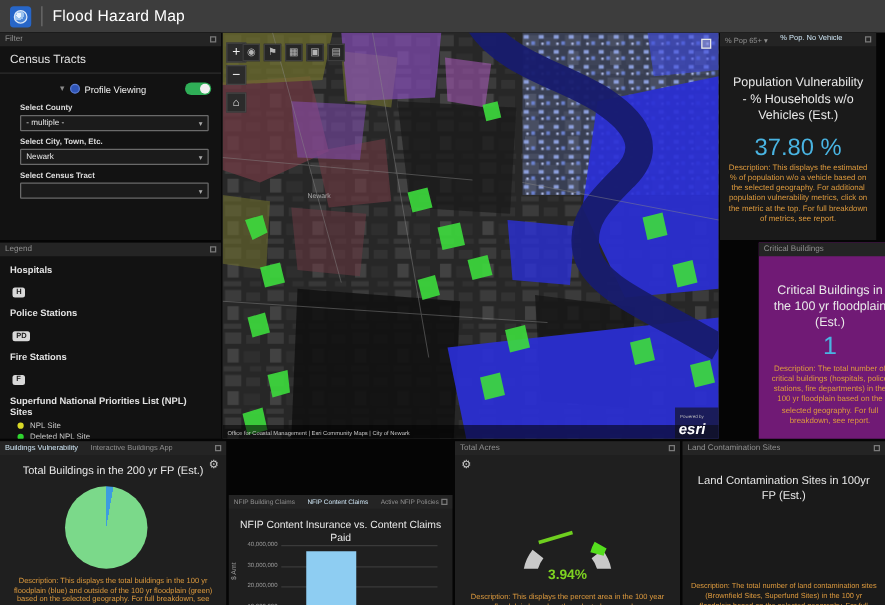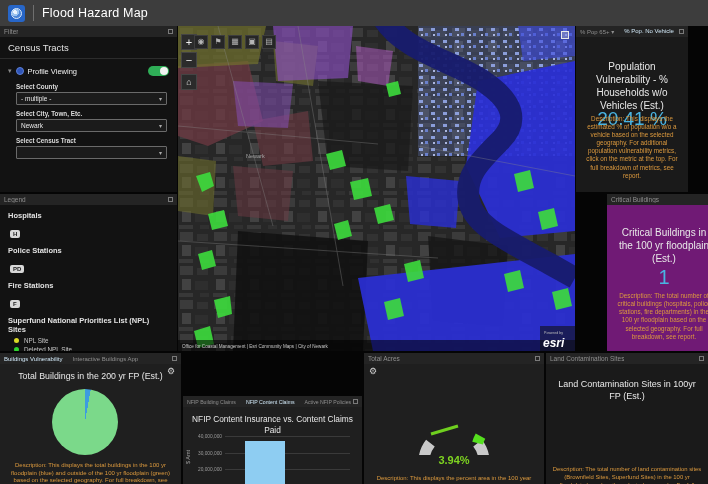--- a/index.html
+++ b/index.html
@@ -24,21 +24,21 @@
   .expand-icon { width:5px; height:5px; border:1px solid #7a7a7a; flex:0 0 auto; }
   .gear-icon { position:absolute; color:#cfcfcf; font-size:9px; line-height:9px; }
 
   .stat-title { position:absolute; left:8px; right:8px; text-align:center; color:#e8e8e8; font-size:10px; line-height:1.3; }
   .stat-value { position:absolute; left:0; right:0; text-align:center; color:#49b4e2; }
   .desc { position:absolute; left:6px; right:6px; text-align:center; color:#dd9a3e; font-size:6.3px; line-height:1.3; }
 
   
   #filter-panel { left:0; top:26px; width:177px; height:166px; background:#121212; }
   .filter-subtitle { color:#e0e0e0; font-size:9.5px; padding:5px 8px 5px; border-bottom:1px solid #2c2c2c; }
-  .toggle-row { display:flex; align-items:center; gap:4px; padding:7px 8px 2px; }
+  .toggle-row { display:flex; align-items:center; gap:4px; padding:7px 8px 2px;margin-left:40px; }
   .caret-icon { color:#8a8a8a; font-size:7px; }
   .blue-dot-icon { width:8px; height:8px; border-radius:50%; background:#2f55b8; border:1px solid #5d7fd6; }
   .toggle-label { color:#f0f0f0; font-size:7.5px; flex:1; }
   .toggle { width:21px; height:10px; border-radius:5px; background:#2fae57; position:relative; }
   .toggle .knob { position:absolute; right:1px; top:1px; width:8px; height:8px; border-radius:50%; background:#f2f2f2; }
   .field { padding:5px 10px 0 16px; }
   .field-label { color:#dcdcdc; font-size:6.3px; font-weight:bold; margin-bottom:2px; }
   .selectbox { height:13px; background:#1b1b1b; border:1px solid #6a6a6a; border-radius:1px;
     display:flex; align-items:center; justify-content:space-between; padding:0 4px; }
   .selectbox .sel-value { color:#e8e8e8; font-size:6.5px; }
@@ -60,21 +60,21 @@
   .map-zoom-stack { position:absolute; left:3px; top:8px; display:flex; flex-direction:column; gap:2px; }
   .map-btn { width:16px; height:16px; background:#2b2b2b; border:1px solid #444; color:#f0f0f0;
     font-size:11px; line-height:14px; text-align:center; }
   .map-home { margin-top:4px; font-size:9px; }
   .map-toolrow { position:absolute; left:16px; top:9px; display:flex; gap:3px; }
   .map-tool { width:14px; height:14px; background:#262626; border:1px solid #3d3d3d; color:#b5b5b5;
     font-size:8px; line-height:12px; text-align:center; }
   .map-expand { position:absolute; right:6px; top:5px; width:8px; height:8px; border:1px solid #e8e8e8; background:rgba(255,255,255,.25); }
 
   
-  #pop-panel { left:576px; top:26px; width:112px; height:166px; background:#1a1a1a; }
+  #pop-panel { left:576px; top:26px; width:125px; height:166px; background:#1a1a1a; }
   #pop-panel .stat-title { top:34px; }
   #pop-panel .stat-value { top:82px; font-size:19px; }
   #pop-panel .desc { bottom:12px; }
   #crit-panel { left:607px; top:194px; width:114px; height:157px; background:#701a75; }
   #crit-panel .stat-title { top:32px; }
   #crit-panel .stat-value { top:72px; font-size:20px; }
   #crit-panel .desc { bottom:10px; }
 
   
   #pie-panel { left:0; top:353px; width:181px; height:131px; background:#1f1f1f; }
@@ -283,21 +283,21 @@
 
   <div id="pop-panel" class="panel">
     <div class="phead">
       <span class="phead-tabs">
         <span class="ptab"><span>% Pop 65+</span> <span>▾</span></span>
         <span class="ptab active">% Pop. No Vehicle</span>
       </span>
       <span class="expand-icon"></span>
     </div>
     <div class="stat-title">Population Vulnerability - % Households w/o Vehicles (Est.)</div>
-    <div class="stat-value">20.41 %</div>
+    <div class="stat-value">37.80 %</div>
     <div class="desc">Description: This displays the estimated % of population w/o a vehicle based on the selected geography. For additional population vulnerability metrics, click on the metric at the top. For full breakdown of metrics, see report.</div>
   </div>
 
   <div id="crit-panel" class="panel">
     <div class="phead">
       <span class="phead-label">Critical Buildings</span>
       <span class="expand-icon"></span>
     </div>
     <div class="stat-title">Critical Buildings in the 100 yr floodplain (Est.)</div>
     <div class="stat-value">1</div>

